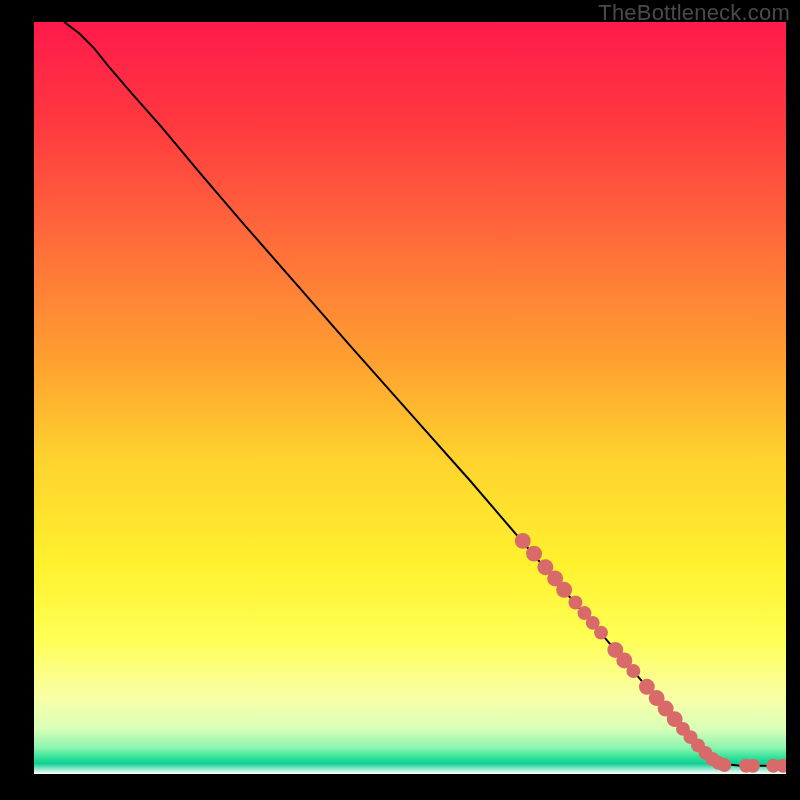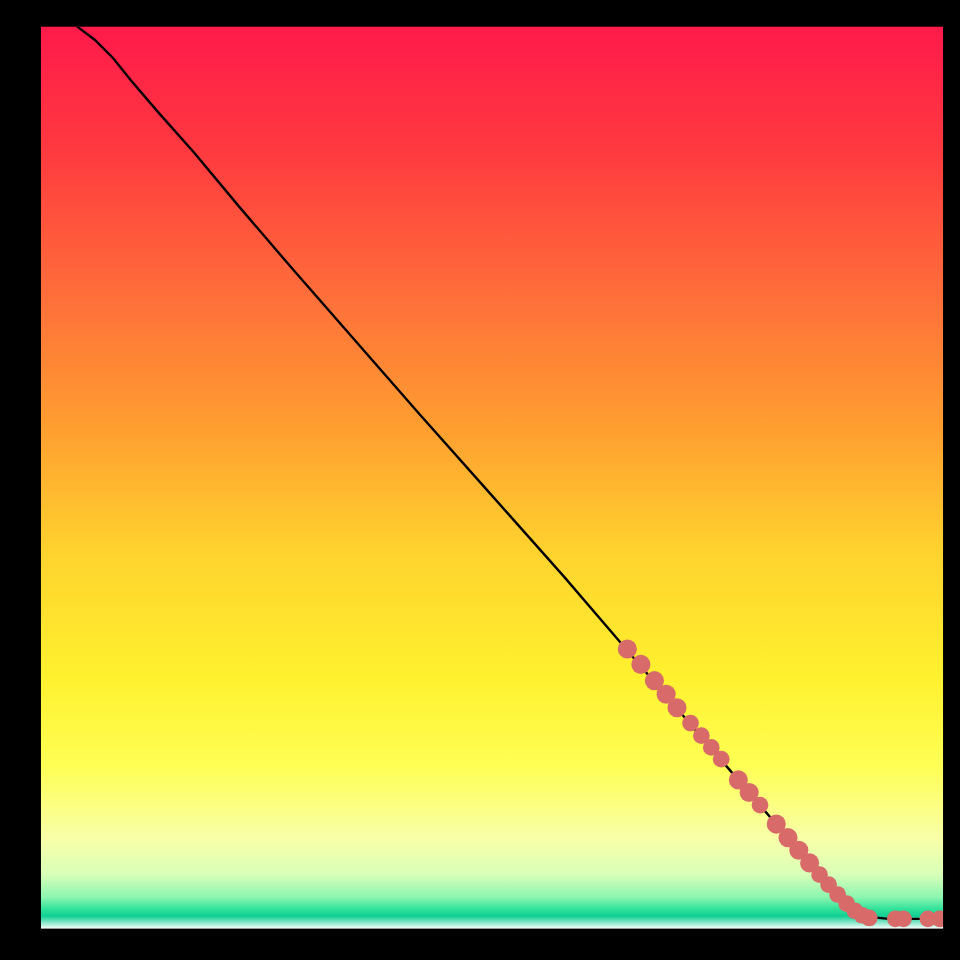--- a/index.html
+++ b/index.html
@@ -74,13 +74,14 @@
         <circle cx="681.91" cy="740.88" r="7" fill="#d86a6a"></circle>
         <circle cx="687.96" cy="744.66" r="7" fill="#d86a6a"></circle>
         <circle cx="694.01" cy="746.93" r="7" fill="#d86a6a"></circle>
         <circle cx="715.93" cy="747.68" r="7" fill="#d86a6a"></circle>
         <circle cx="722.74" cy="747.68" r="7" fill="#d86a6a"></circle>
         <circle cx="743.15" cy="747.68" r="7" fill="#d86a6a"></circle>
         <circle cx="752.98" cy="747.68" r="7" fill="#d86a6a"></circle>
       </svg>
   </div>
 
+  <div class="watermark" id="watermark" style="right: 10px; top: 0px;">TheBottleneck.com</div>
 </div>
 
 </body></html>

